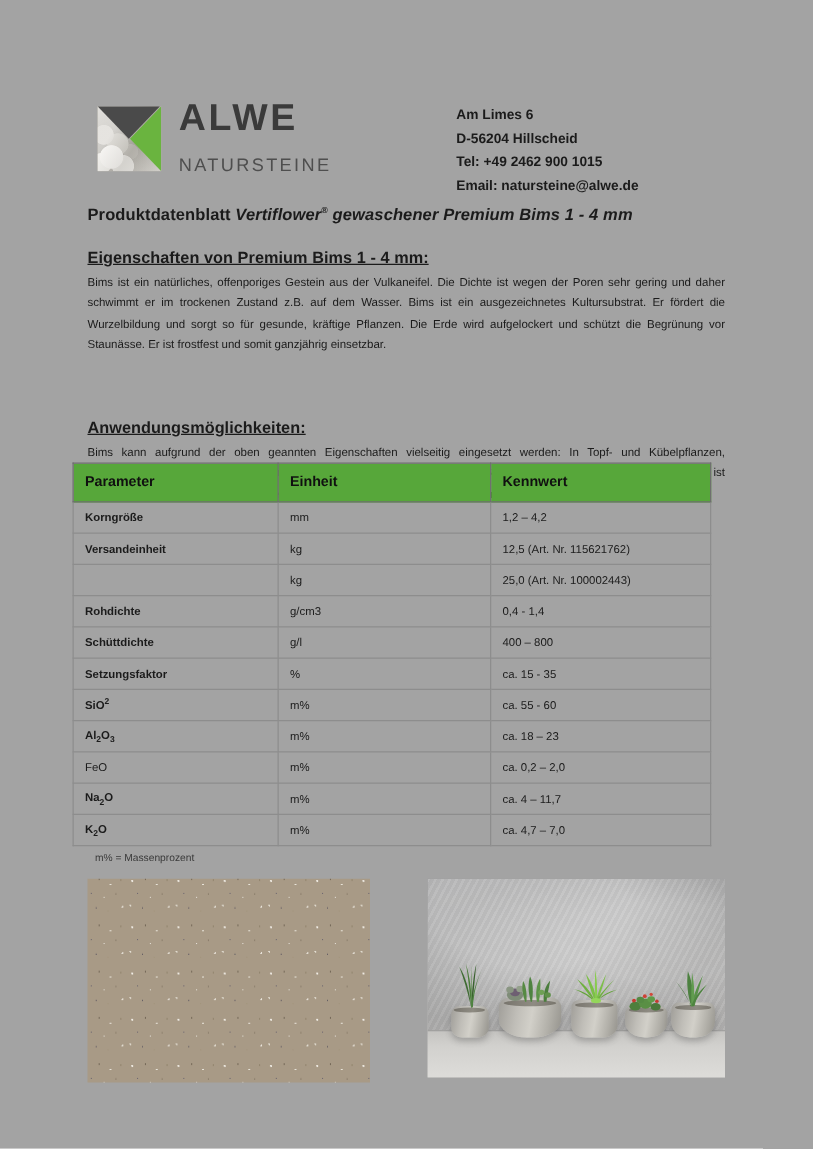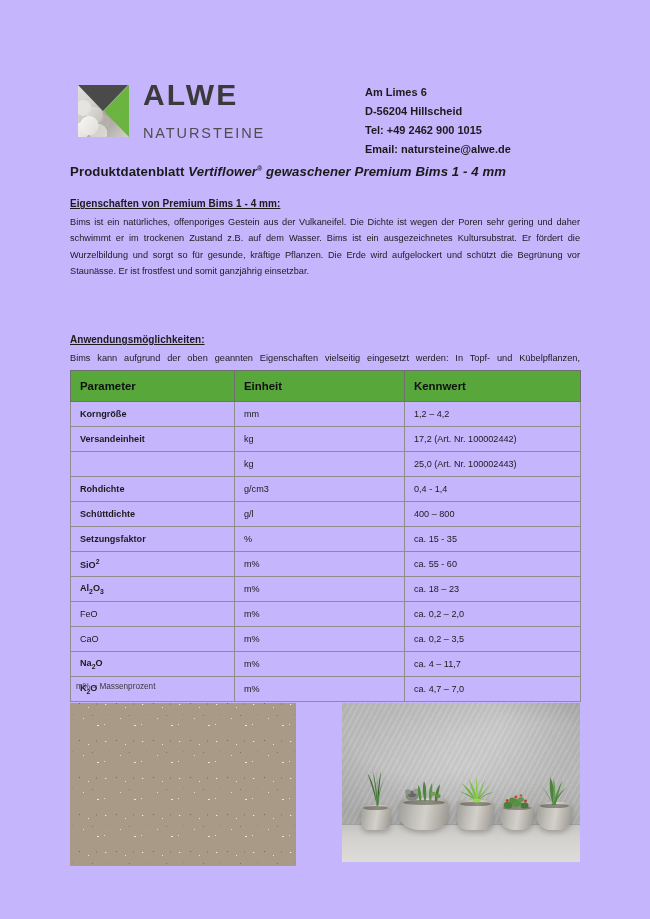--- a/index.html
+++ b/index.html
@@ -12,21 +12,21 @@
     width: 650px;
     height: 919px;
     position: relative;
     font-family: "Liberation Sans", sans-serif;
     color: #1b1b1b;
     overflow: hidden;
   }
   .page {
     position: absolute;
     inset: 0;
-    background: #c4b5fd;
+    background: #a3a3a3;
   }
 
   
   .header {
     position: absolute;
     left: 70px;
     top: 72px;
     width: 510px;
     height: 72px;
   }
@@ -126,38 +126,38 @@
   
   .section {
     position: absolute;
     left: 70px;
     width: 510px;
   }
   .sec-props { top: 198px; }
   .sec-uses  { top: 294px; margin-top: 40px; }
 
   .sec-head {
-    font-size: 10px;
+    font-size: 13px;
     font-weight: 700;
     text-decoration: underline;
     margin-bottom: 5px;
     letter-spacing: .05px;
   }
   .sec-body {
     font-size: 9.2px;
     line-height: 1.78;
     text-align: justify;
   }
   .sec-body b { font-weight: 700; }
   .sec-body sup { font-size: 6.5px; vertical-align: super; }
 
   
   .table-wrap {
     position: absolute;
-    left: 70px;
+    left: 58px;
     top: 370px;
     width: 510px;
   }
   table.spec {
     border-collapse: collapse;
     width: 100%;
     table-layout: fixed;
   }
   table.spec col.c1 { width: 164px; }
   table.spec col.c2 { width: 170px; }
@@ -410,21 +410,21 @@
       </thead>
       <tbody>
         <tr>
           <td class="param-b">Korngröße</td>
           <td>mm</td>
           <td>1,2 – 4,2</td>
         </tr>
         <tr>
           <td class="param-b">Versandeinheit</td>
           <td>kg</td>
-          <td>17,2 (Art. Nr. 100002442)</td>
+          <td>12,5 (Art. Nr. 115621762)</td>
         </tr>
         <tr>
           <td class="param-b nb"></td>
           <td>kg</td>
           <td>25,0 (Art. Nr.  100002443)</td>
         </tr>
         <tr>
           <td class="param-b">Rohdichte</td>
           <td>g/cm3</td>
           <td>0,4 - 1,4</td>
@@ -446,25 +446,20 @@
         </tr>
         <tr>
           <td class="param-b"><span>Al</span><sub>2</sub><span>O</span><sub>3</sub></td>
           <td>m%</td>
           <td>ca. 18 – 23</td>
         </tr>
         <tr>
           <td class="param-n">FeO</td>
           <td>m%</td>
           <td>ca. 0,2 – 2,0</td>
-        </tr>
-        <tr>
-          <td class="param-n">CaO</td>
-          <td>m%</td>
-          <td>ca. 0,2 – 3,5</td>
         </tr>
         <tr>
           <td class="param-b"><span>Na</span><sub>2</sub><span>O</span></td>
           <td>m%</td>
           <td>ca. 4 – 11,7</td>
         </tr>
         <tr>
           <td class="param-b"><span>K</span><sub>2</sub><span>O</span></td>
           <td>m%</td>
           <td>ca.  4,7 – 7,0</td>

